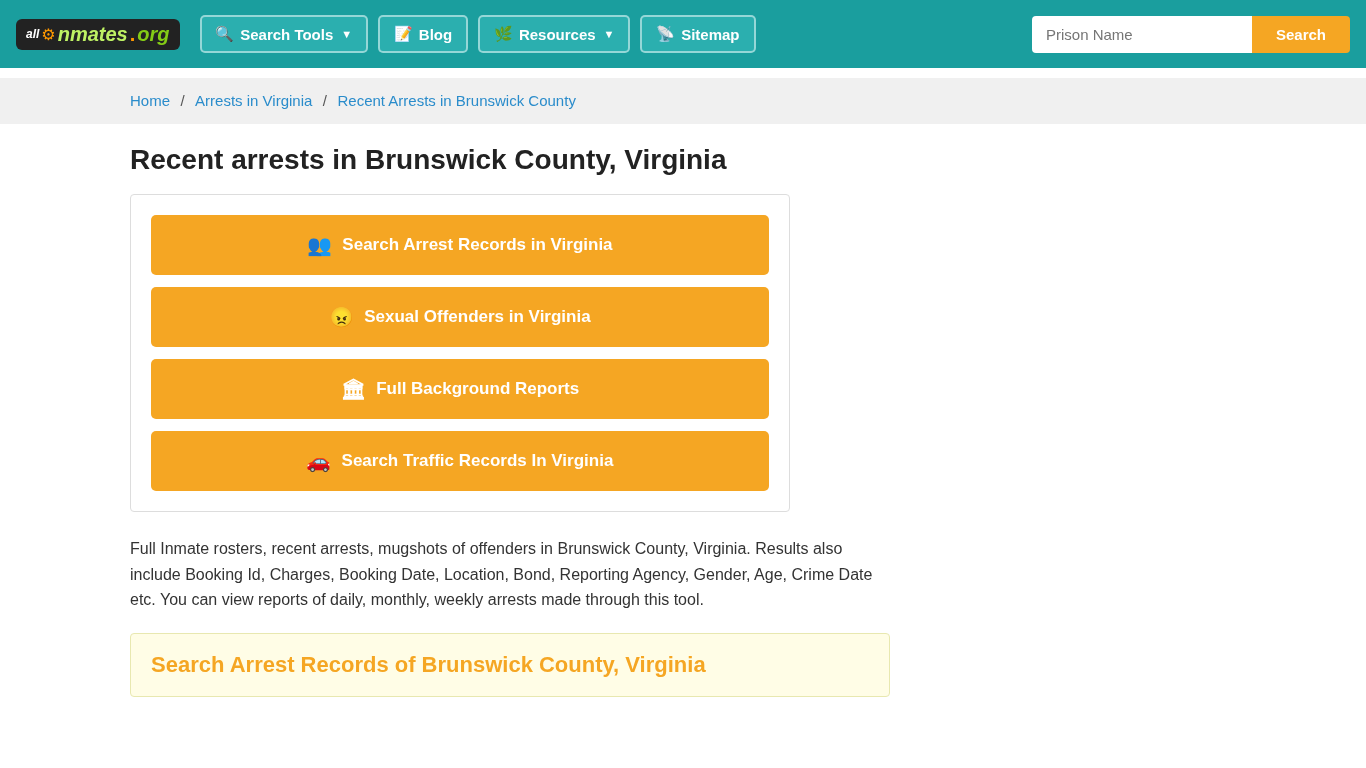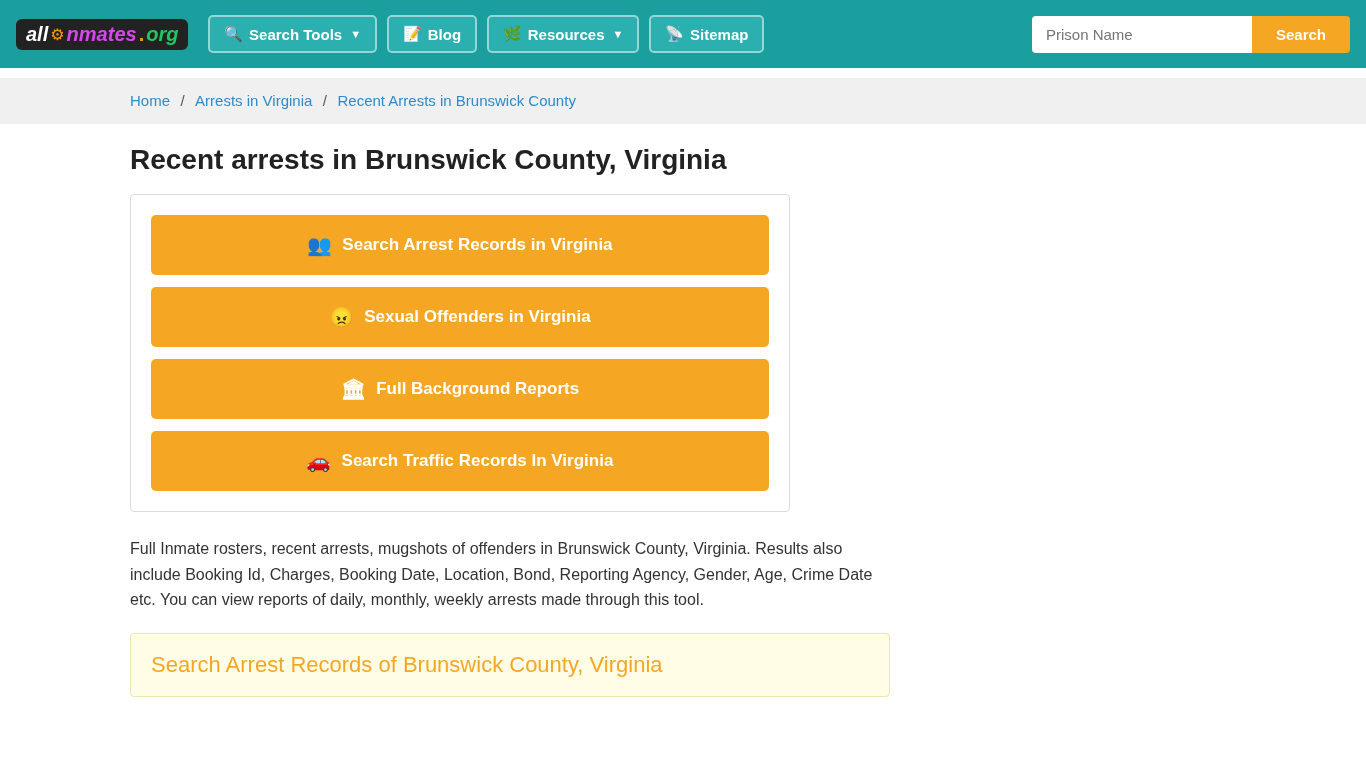--- a/index.html
+++ b/index.html
@@ -20,25 +20,25 @@
       margin-right: 10px;
     }
     .logo-box {
       background: #222;
       border-radius: 6px;
       padding: 4px 10px;
       display: flex;
       align-items: center;
       gap: 2px;
     }
-    .logo-all { color: #fff; font-size: 20px; font-weight: bold; font-style: italic; }
-    .logo-inmates { color: #d946ef; font-size: 20px; font-weight: bold; font-style: italic; }
+    .logo-all { color: #fff; font-size: 12px; font-weight: bold; font-style: italic; }
+    .logo-inmates { color: #bef264; font-size: 20px; font-weight: bold; font-style: italic; }
     .logo-gear { color: #f90; font-size: 16px; }
     .logo-dot { color: #f90; font-size: 20px; font-weight: bold; }
-    .logo-org { color: #22c55e; font-size: 20px; font-weight: bold; font-style: italic; }
+    .logo-org { color: #84cc16; font-size: 20px; font-weight: bold; font-style: italic; }
 
     .nav-btn {
       background-color: #1a9e9e;
       border: 2px solid rgba(255,255,255,0.5);
       border-radius: 5px;
       color: #fff;
       font-size: 15px;
       font-weight: bold;
       padding: 8px 14px;
       cursor: pointer;
@@ -153,21 +153,21 @@
     
     .search-records-section {
       background: #fffde6;
       border: 1px solid #e8e8b0;
       border-radius: 4px;
       padding: 18px 20px;
       max-width: 760px;
     }
     .search-records-title {
       font-size: 22px;
-      font-weight: normal;
+      font-weight: bold;
       color: #f5a623;
     }
   </style>
 </head>
 <body>
 
 <nav class="navbar">
 
   <div class="logo-wrapper">
     <div class="logo-box">

